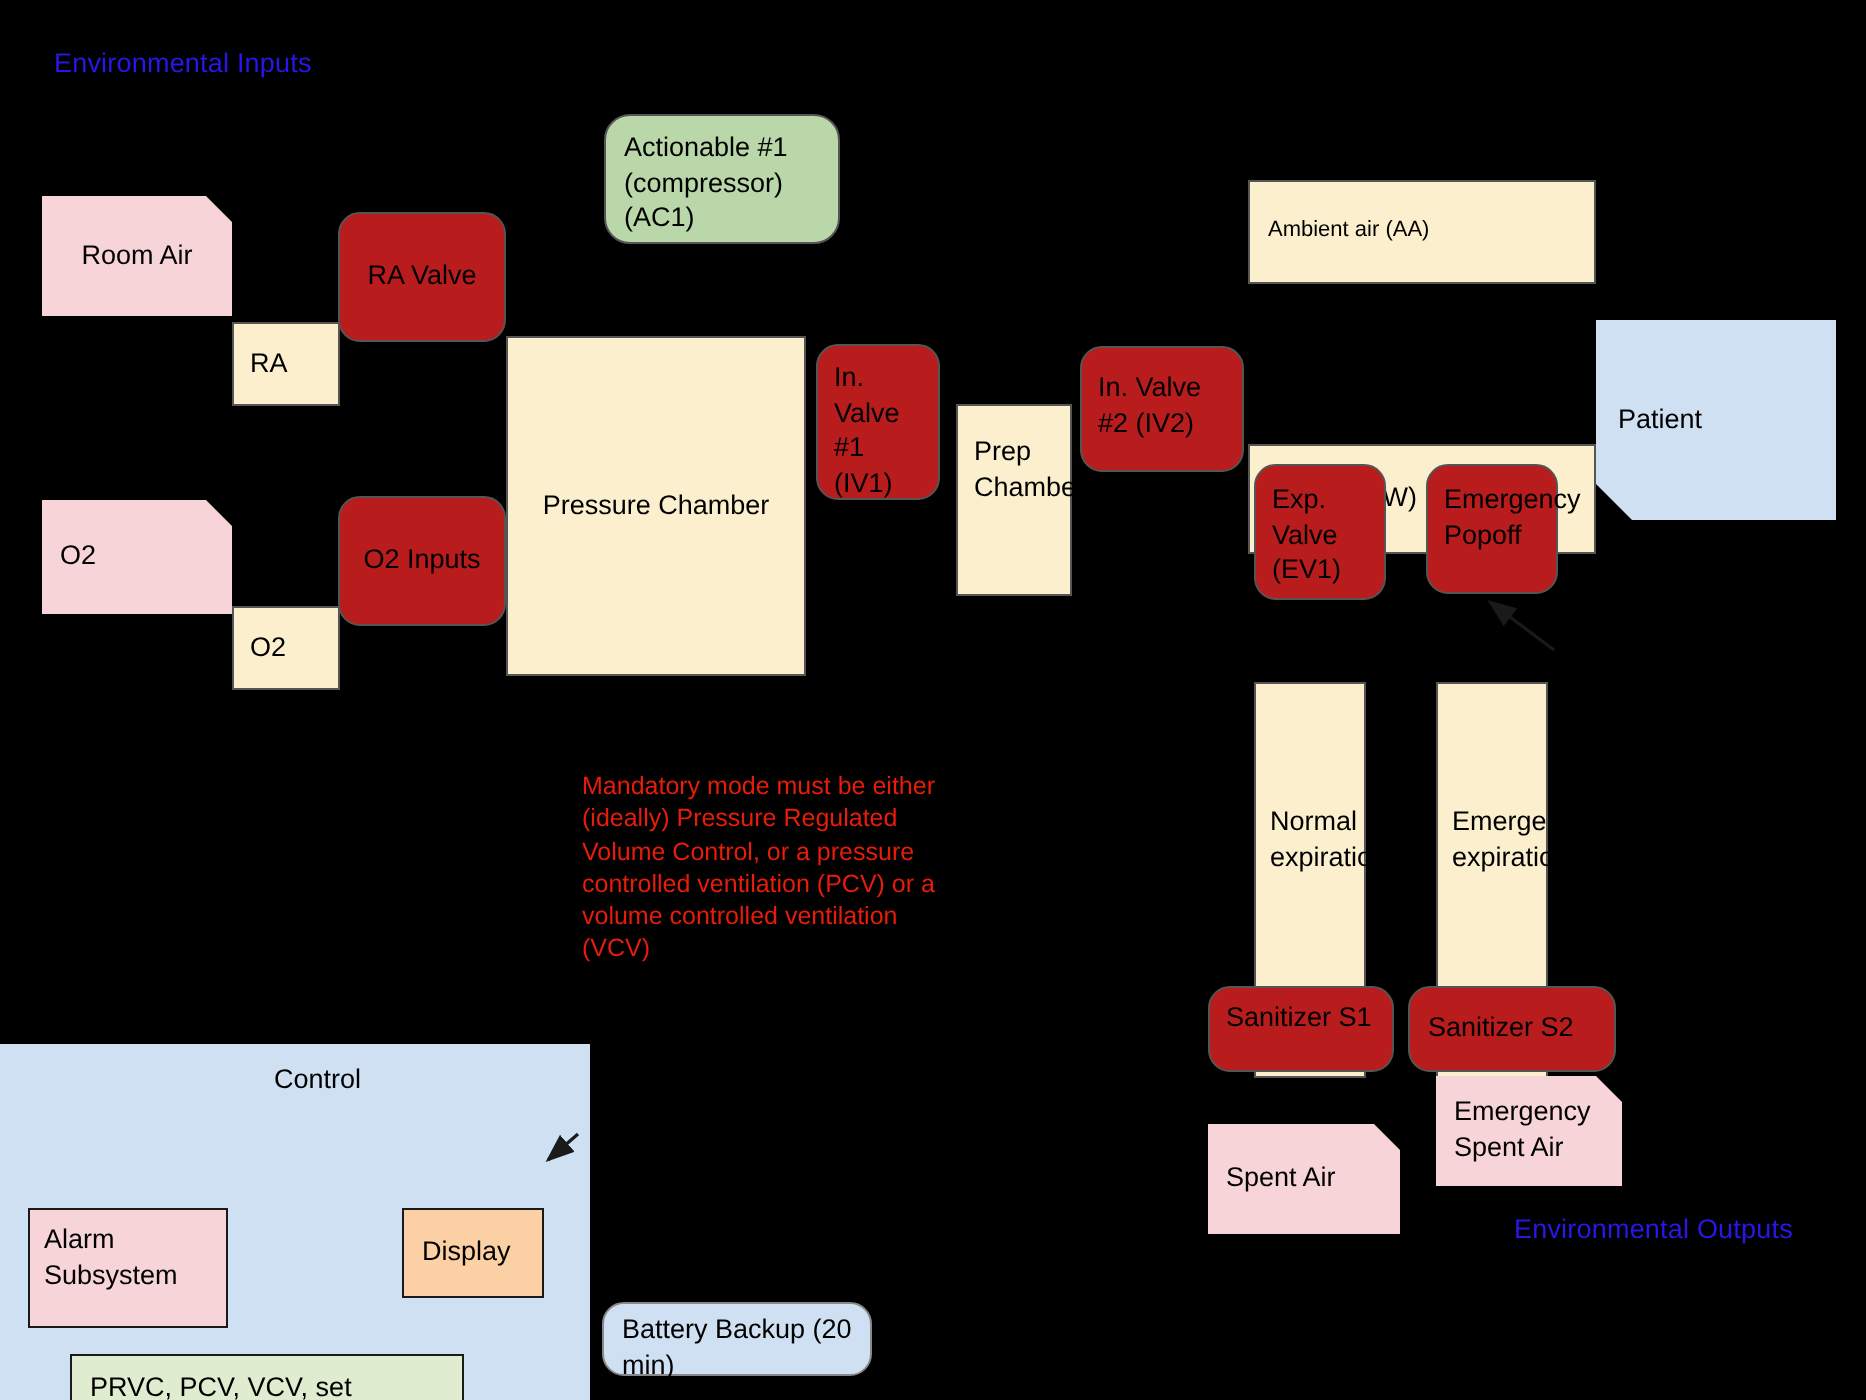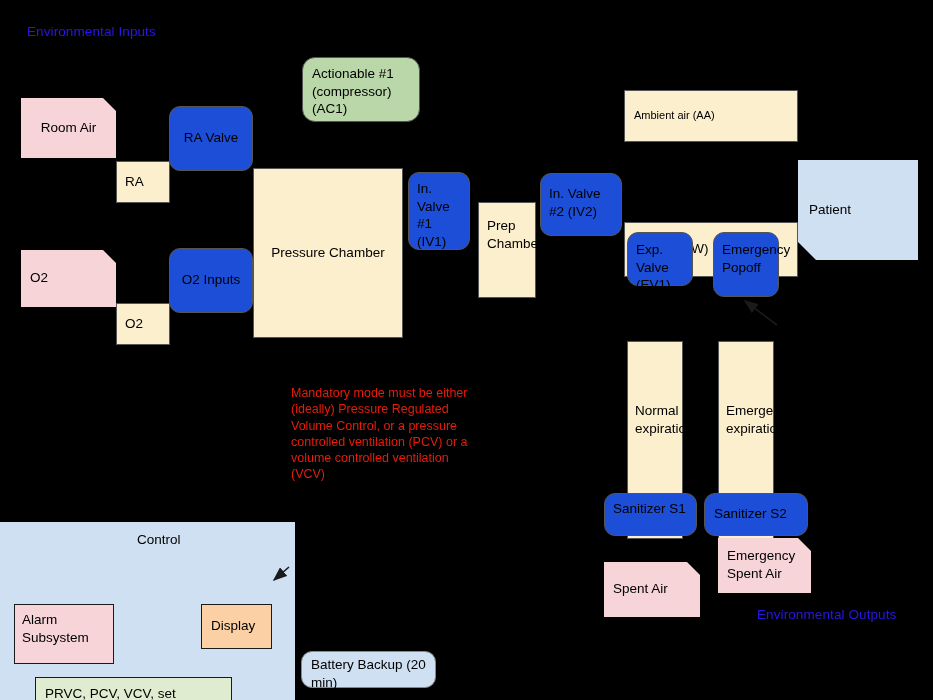--- a/index.html
+++ b/index.html
@@ -22,21 +22,21 @@
     font-size: 13.5px;
     line-height: 1.22;
     display: flex;
     align-items: center;
     justify-content: center;
     text-align: center;
     padding: 4px 6px;
     white-space: pre-line;
   }
   .cream  { background: #fcefcd; }
-  .green  { background: #1d4ed8; }
+  .green  { background: #b91c1c; }
   .pink   { background: #f7d4d8; }
   .blue   { background: #cfe0f2; }
   .orange { background: #fad0a4; }
   .lgreen { background: #dfeccf; }
 
   .rounded { border-radius: 11px; }
   .rounded-lg { border-radius: 13px; }
   .sq { border-radius: 0; margin-top: 44px; }
   .dark-border { border: 1.5px solid #1a1a1a; }
 
@@ -109,21 +109,21 @@
   <div class="node cream sq label-left label-top" style="left:478px; top:158px; width:58px; height:96px; padding:14px 8px; line-height:1.30;">Prep Chamber</div>
 
   <div class="node green rounded label-left label-top" style="left:540px; top:173px; width:82px; height:63px; padding:11px 8px; line-height:1.30;border-radius:11px;">In. Valve #2 (IV2)</div>
 
   <div class="node cream sq label-left small-text" style="left:624px; top:46px; width:174px; height:52px; padding-left:9px;">Ambient air (AA)</div>
 
   <div class="node blue clip-bl label-left" style="left:798px; top:160px; width:120px; height:100px; padding-left:11px;">Patient</div>
 
   <div class="node cream sq label-left" style="left:624px; top:178px; width:174px; height:55px; padding-left:9px;">Airway (AW)</div>
 
-  <div class="node green rounded label-left label-top" style="left:627px; top:232px; width:66px; height:54px; padding:8px 8px; line-height:1.30;">Exp. Valve (EV1)</div>
+  <div class="node green rounded label-left label-top" style="left:627px; top:232px; width:66px; height:68px; padding:8px 8px; line-height:1.30;">Exp. Valve (EV1)</div>
 
   <div class="node green rounded label-left label-top" style="left:713px; top:232px; width:66px; height:65px; padding:8px 8px; line-height:1.30;">Emergency Popoff</div>
 
   <div class="node cream sq label-left label-top" style="left:627px; top:297px; width:56px; height:198px; padding:60px 7px; line-height:1.30;">Normal expiration</div>
 
   <div class="node cream sq label-left label-top" style="left:718px; top:297px; width:56px; height:198px; padding:60px 7px; line-height:1.30;">Emergency expiration</div>
 
   <div class="node green rounded label-left label-top" style="left:604px; top:493px; width:93px; height:43px; padding:6px 8px; line-height:1.30;">Sanitizer S1</div>
 
   <div class="node green rounded label-left" style="left:704px; top:493px; width:104px; height:43px; padding-left:9px;">Sanitizer S2</div>

